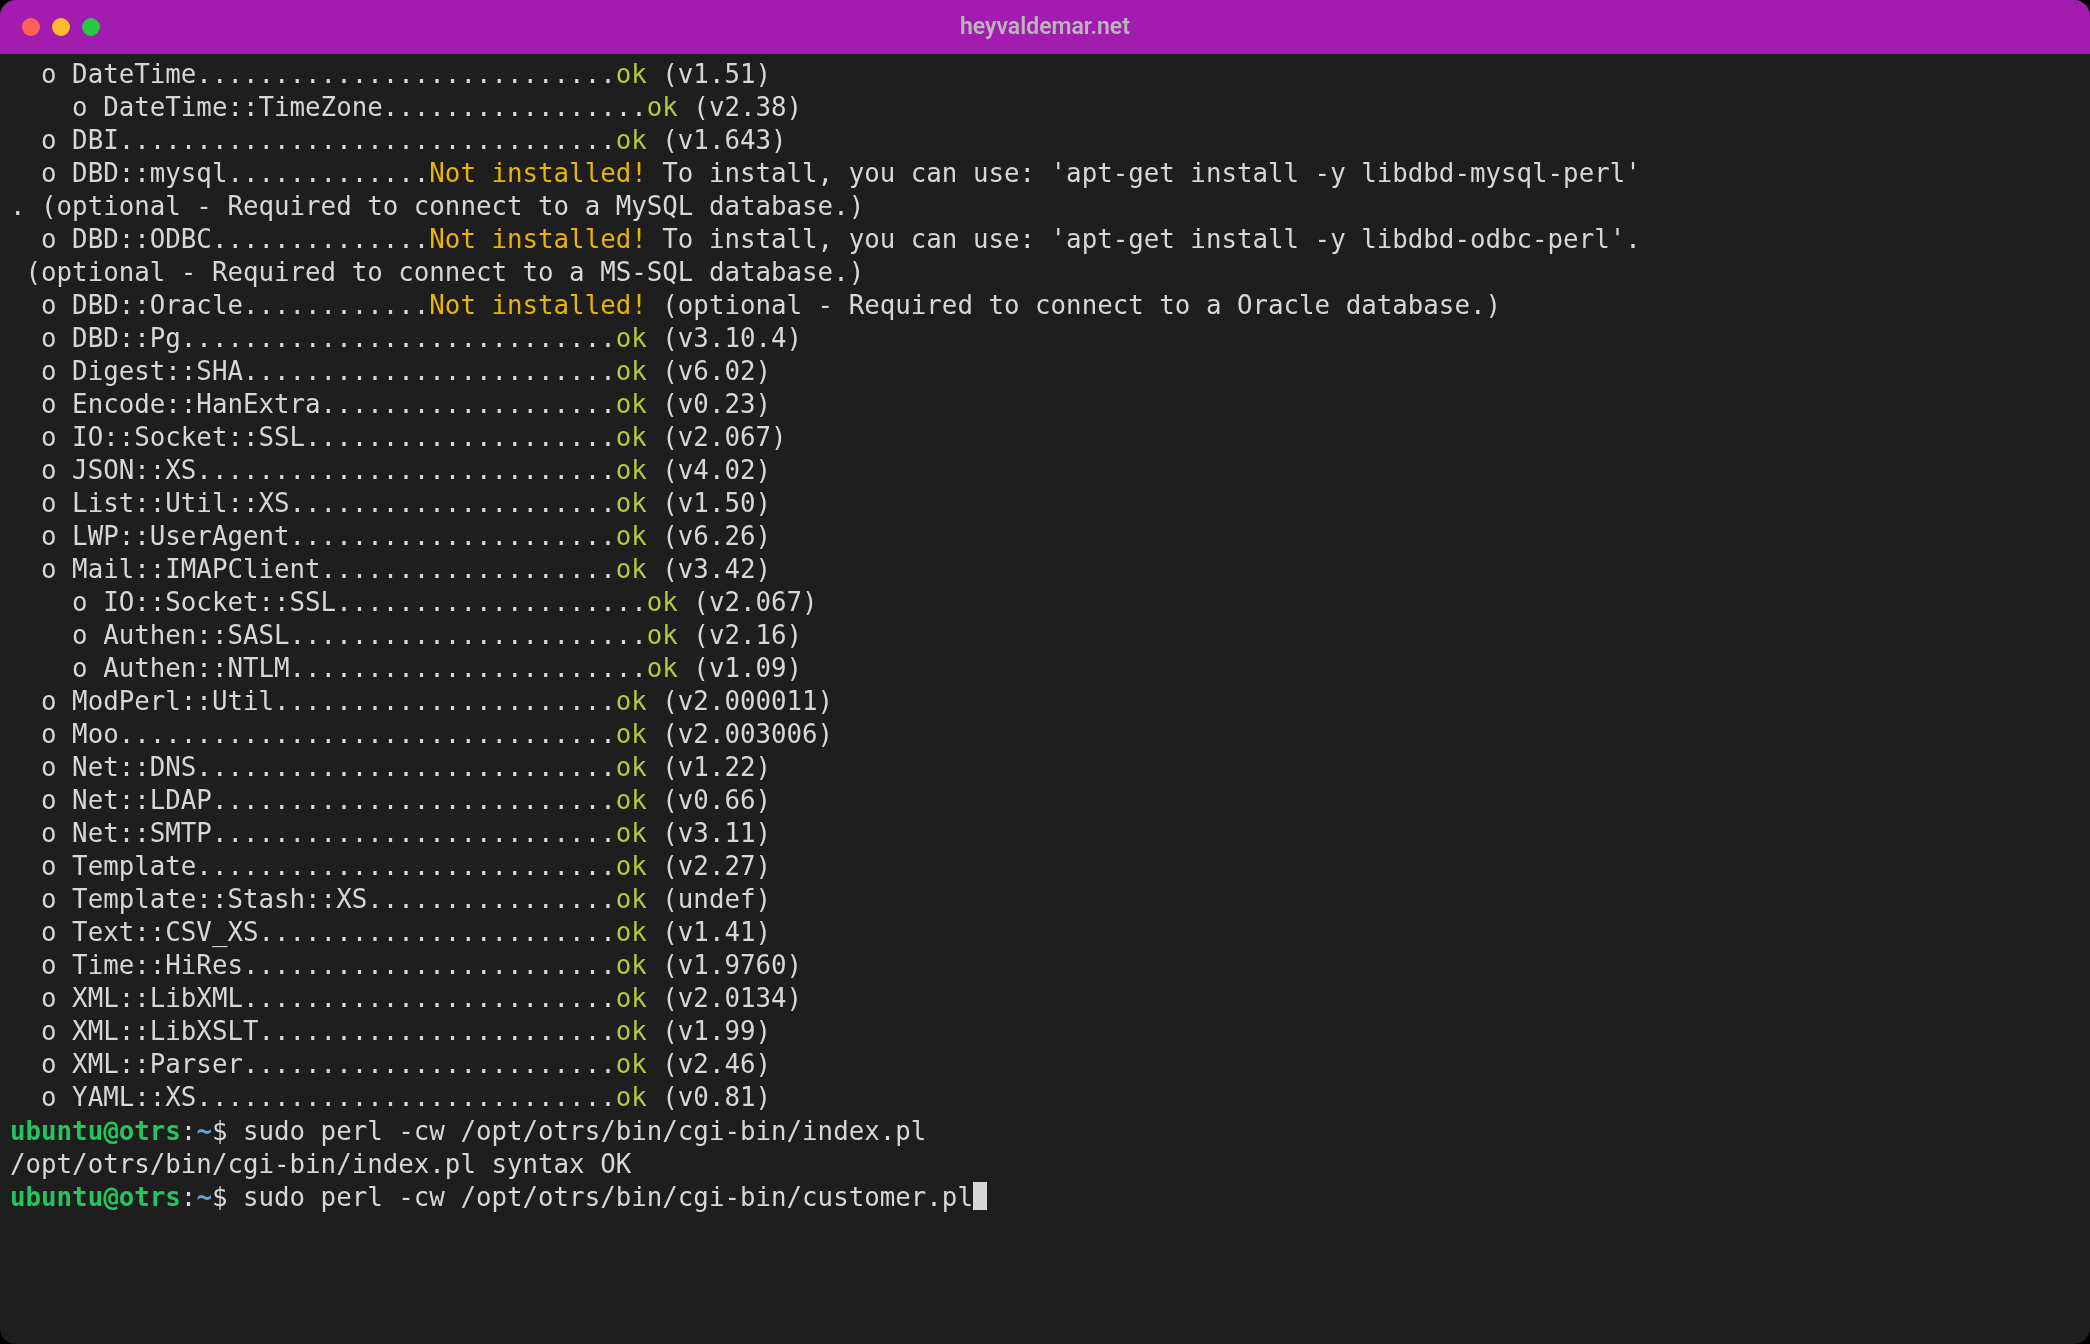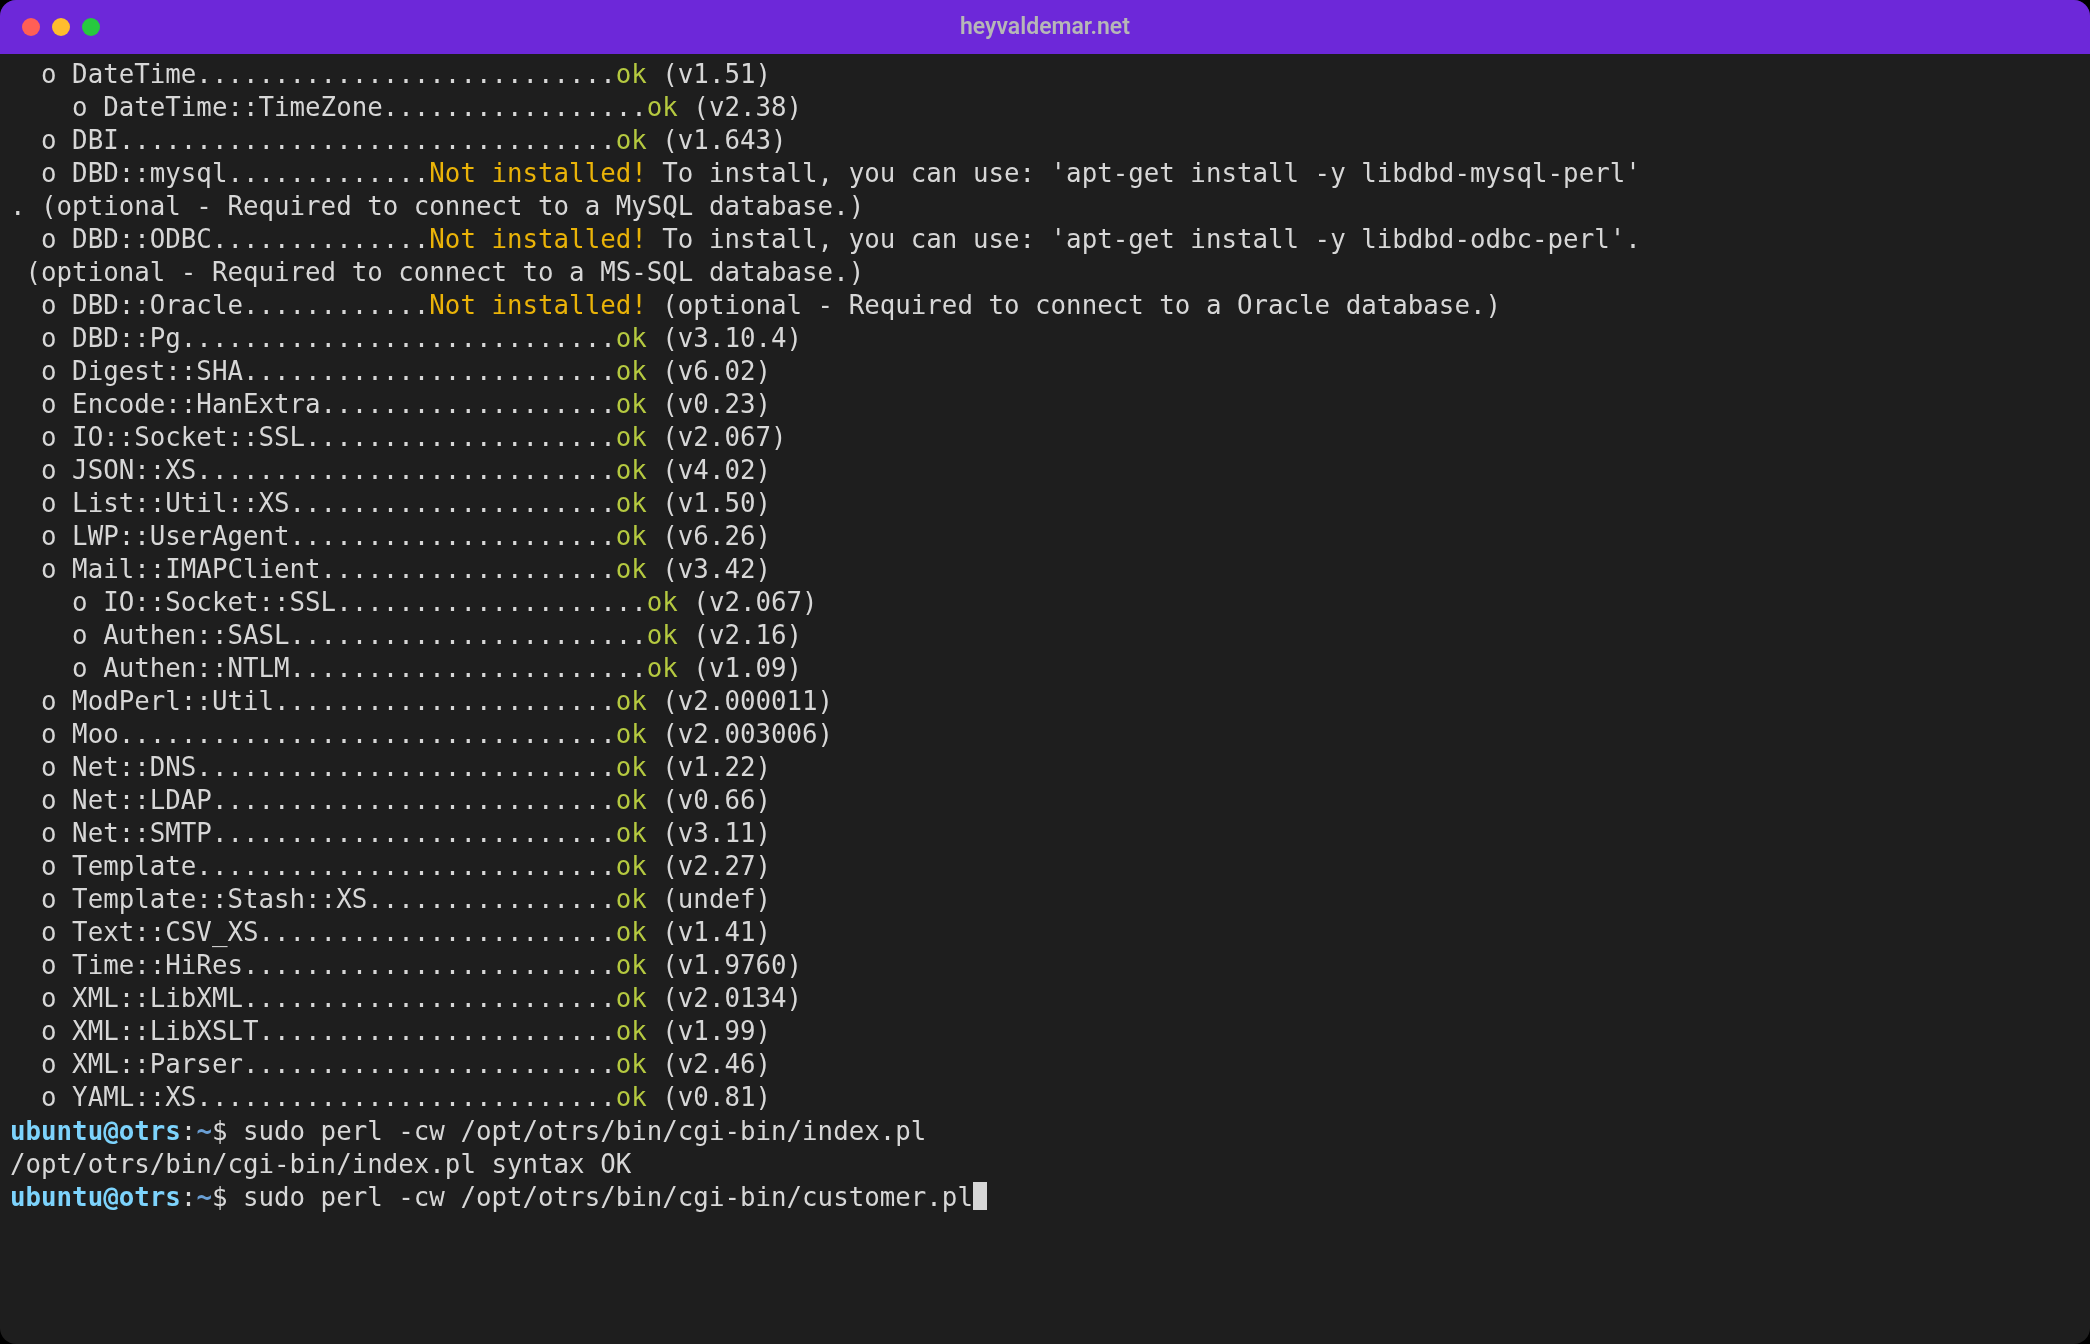--- a/index.html
+++ b/index.html
@@ -23,21 +23,21 @@
     line-height: 1.28;
     color: #d7d7d7;
     box-sizing: border-box;
   }
   .titlebar {
     position: absolute;
     left: 0;
     right: 0;
     top: 0;
     height: 54px;
-    background: #6d28d9;
+    background: #a21caf;
     display: flex;
     align-items: center;
   }
   .traffic {
     display: flex;
     gap: 12px;
     margin-left: 22px;
   }
   .dot {
     width: 18px;
@@ -63,21 +63,21 @@
     left: 10px;
     right: 10px;
     top: 58px;
     bottom: 10px;
     white-space: pre;
     overflow: hidden;
   }
   .ln { display: block; }
   .green { color: #b5c940; }
   .orange { color: #eab308; }
-  .p-user { color: #7dd3fc; font-weight: bold; text-align: center; }
+  .p-user { color: #22c55e; font-weight: bold; text-align: center; }
   .p-path  { color: #6a9fd4; font-weight: bold; }
   .cursor {
     display: inline-block;
     width: 14px;
     height: 28px;
     background: #d7d7d7;
     vertical-align: -4px;
   }
 </style>
 </head>

